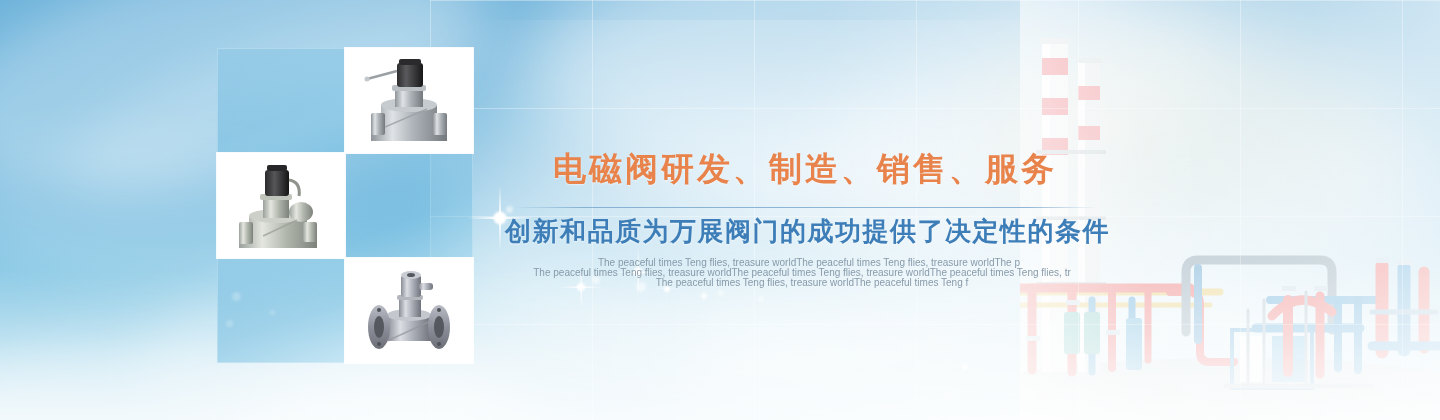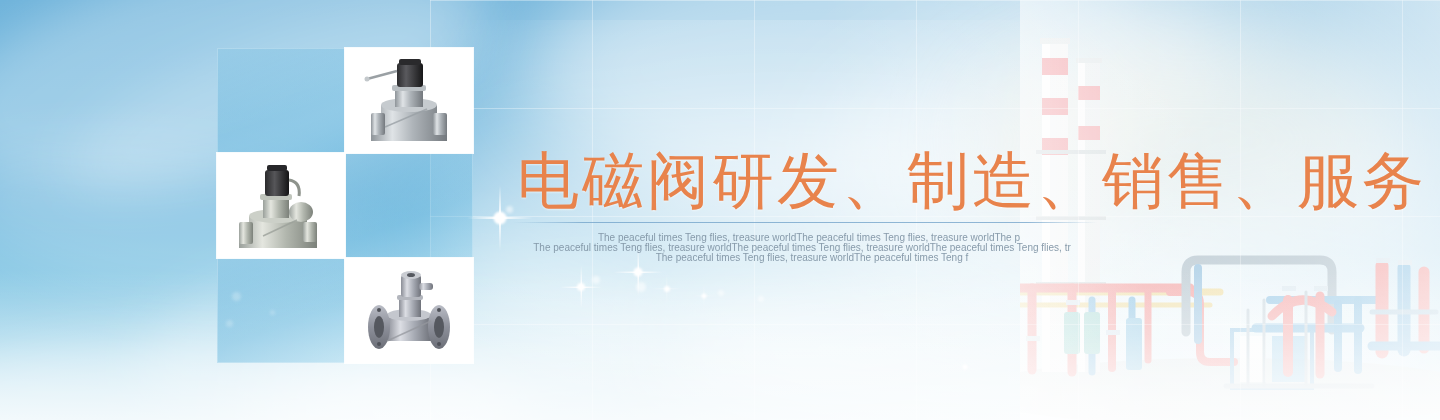--- a/index.html
+++ b/index.html
@@ -103,24 +103,24 @@
     mask-image:linear-gradient(90deg,transparent,#000 50%,transparent);}
   .spark .vbeam{transform:translate(-50%,-50%);
     -webkit-mask-image:linear-gradient(0deg,transparent,#000 50%,transparent);
     mask-image:linear-gradient(0deg,transparent,#000 50%,transparent);}
   .bokeh{position:absolute;border-radius:50%;background:rgba(255,255,255,.55);filter:blur(1.5px);pointer-events:none;}
 
   
   .copy{position:absolute;left:505px;top:140px;width:600px;text-align:center;}
   .headline{
     font-family:"DejaVu Sans","Liberation Sans",sans-serif;
-    font-size:62px;line-height:58px;font-weight:400;
+    font-size:33px;line-height:58px;font-weight:700;
     color:#e8834c;letter-spacing:3px;white-space:nowrap;
     text-shadow:0 1px 2px rgba(255,255,255,.55);
-    margin:12px;
+    margin:0;
   }
   .rule{
     height:1px;width:584px;margin:9px auto 6px auto;
     background:linear-gradient(90deg,rgba(120,170,205,0) 0%,rgba(110,160,200,.75) 12%,rgba(110,160,200,.75) 88%,rgba(120,170,205,0) 100%);
   }
   .subline{
     font-family:"DejaVu Sans","Liberation Sans",sans-serif;
     font-size:26px;line-height:34px;font-weight:700;
     color:#3d7eb8;letter-spacing:1.5px;white-space:nowrap;
     text-shadow:0 1px 2px rgba(255,255,255,.6);
@@ -408,20 +408,21 @@
   <div class="bokeh" style="left:636px;top:282px;width:10px;height:10px;"></div>
   <div class="bokeh" style="left:718px;top:290px;width:6px;height:6px;"></div>
   <div class="bokeh" style="left:758px;top:296px;width:6px;height:6px;"></div>
   <div class="bokeh" style="left:232px;top:292px;width:9px;height:9px;opacity:.45;"></div>
   <div class="bokeh" style="left:226px;top:320px;width:7px;height:7px;opacity:.4;"></div>
   <div class="bokeh" style="left:270px;top:310px;width:5px;height:5px;opacity:.4;"></div>
 
   <div class="copy">
     <h1 class="headline">电磁阀研发、制造、销售、服务</h1>
     <div class="rule"></div>
+    <h2 class="subline">创新和品质为万展阀门的成功提供了决定性的条件</h2>
     <div class="micro">
       <div>The peaceful times Teng flies, treasure worldThe peaceful times Teng flies, treasure worldThe p</div>
       <div>The peaceful times Teng flies, treasure worldThe peaceful times Teng flies, treasure worldThe peaceful times Teng flies, tr</div>
       <div>The peaceful times Teng flies, treasure worldThe peaceful times Teng f</div>
     </div>
   </div>
 
 </div>
 
 </body></html>

